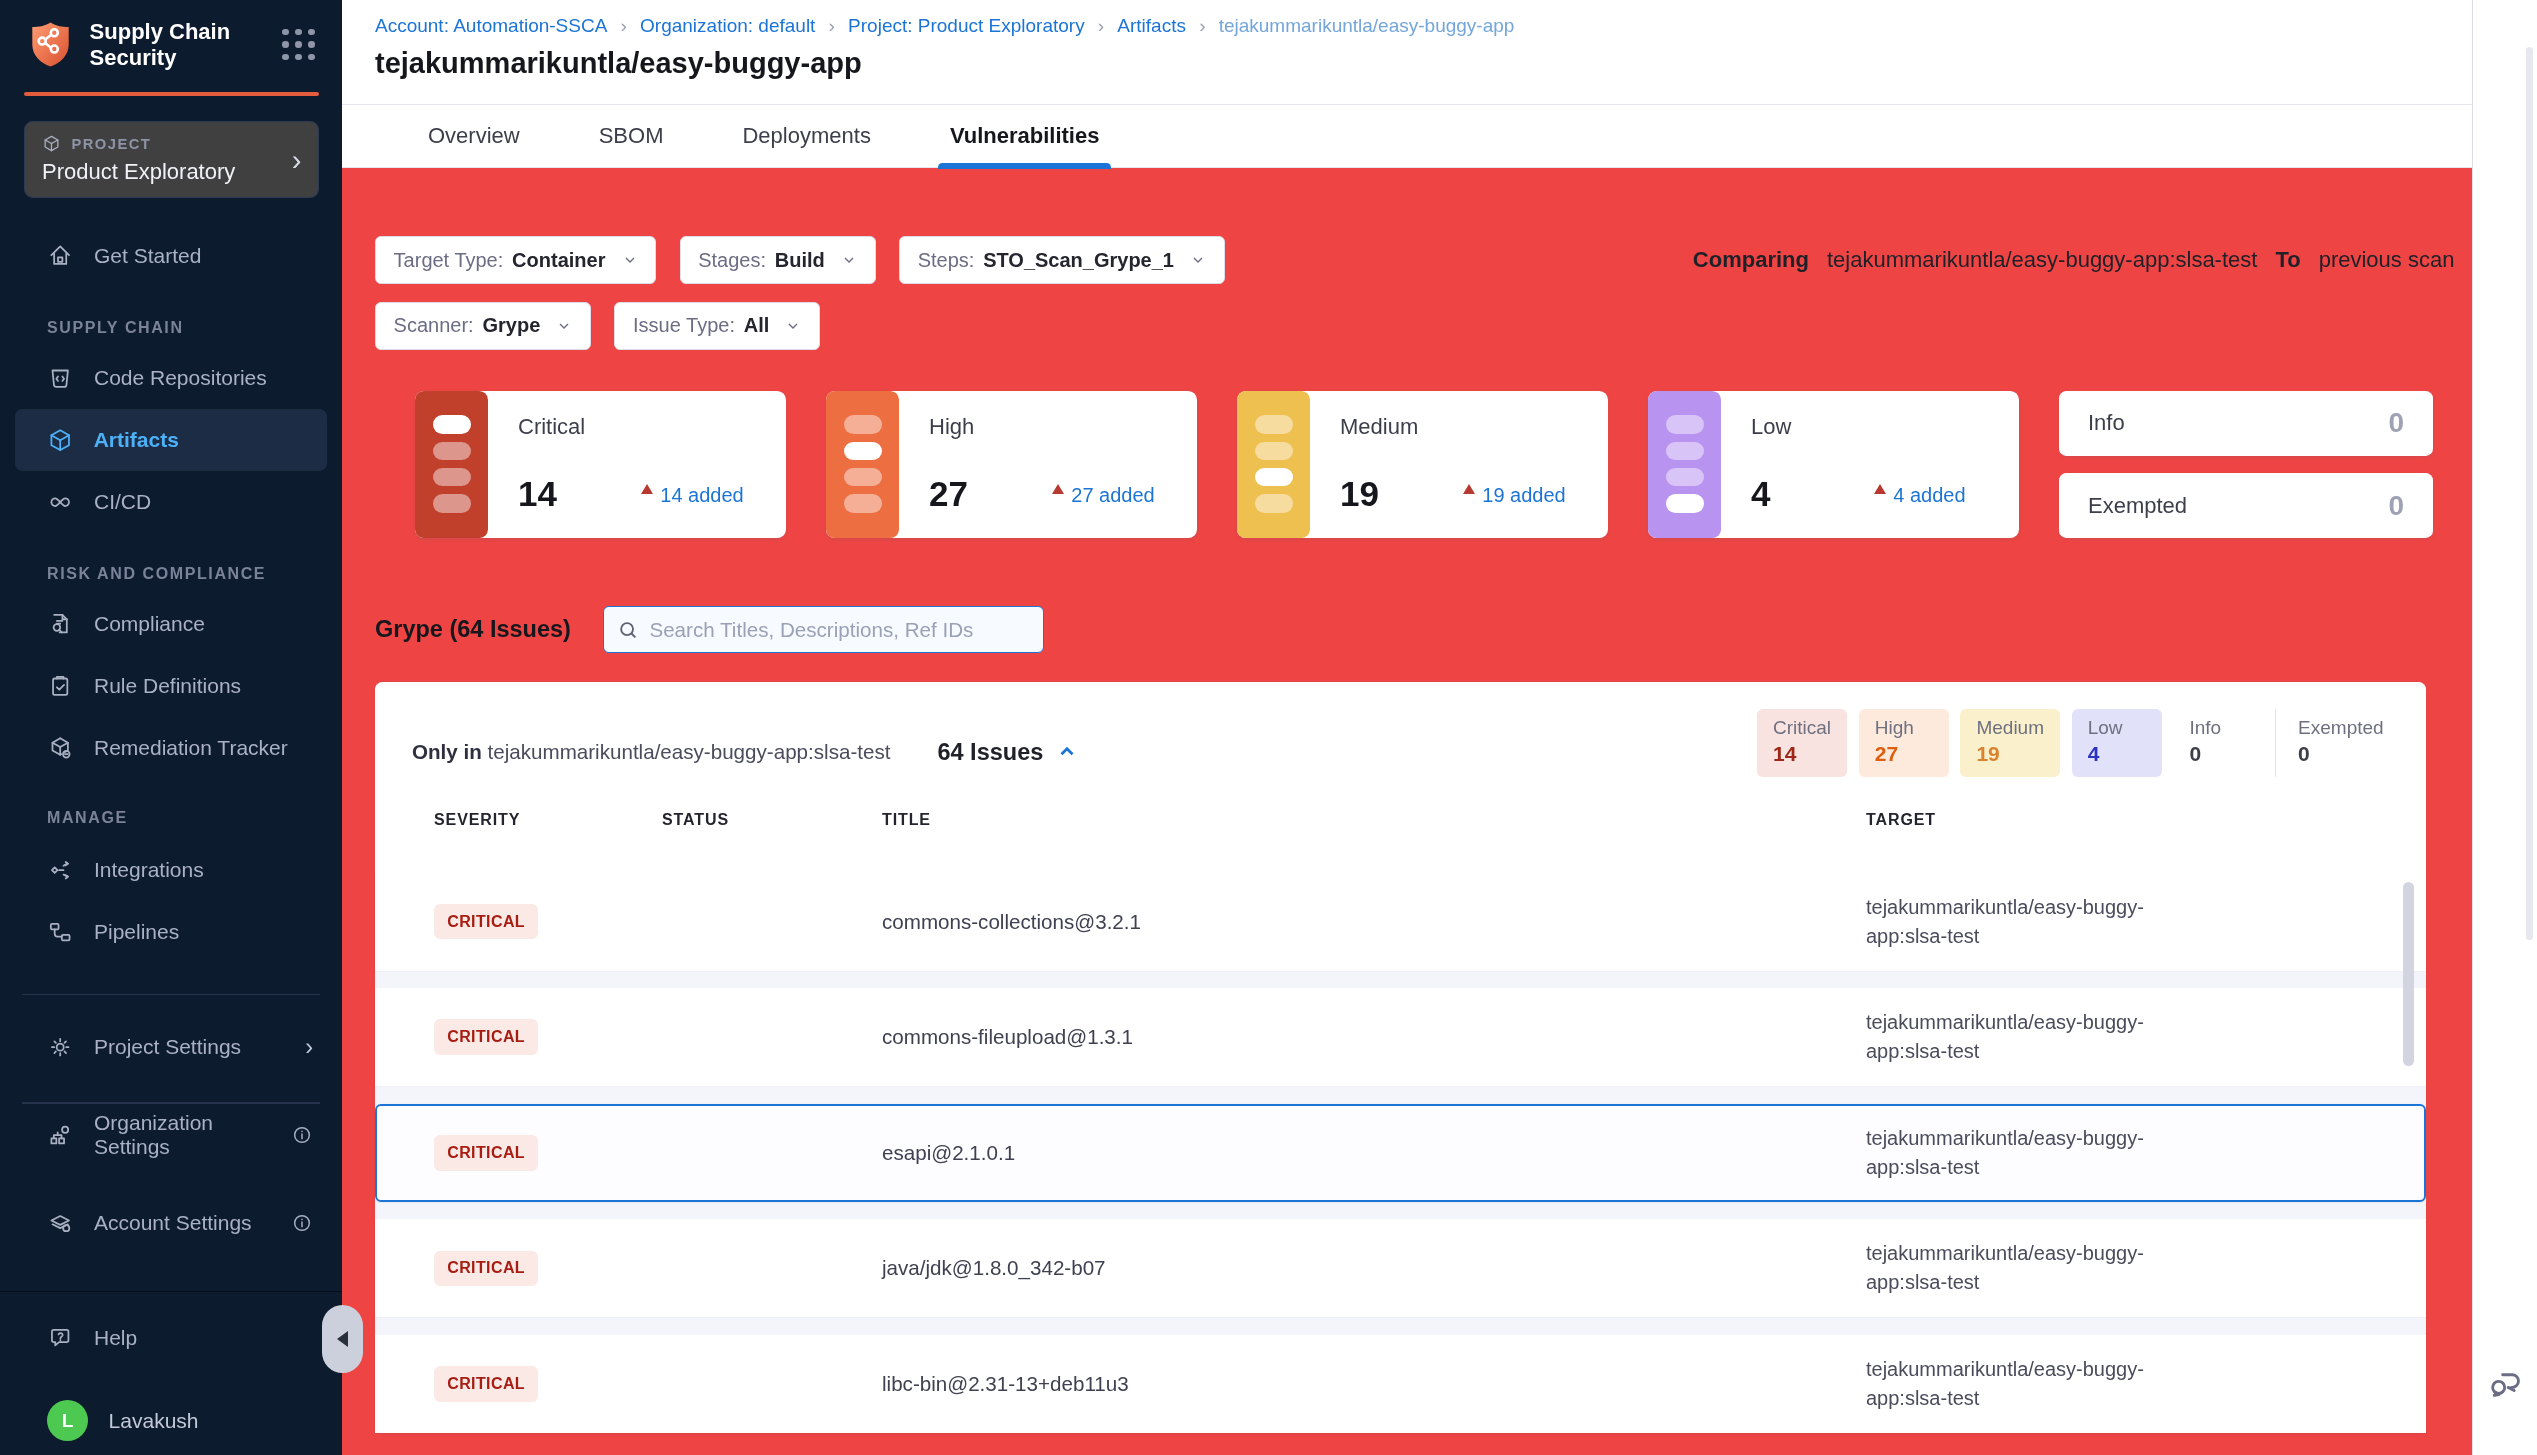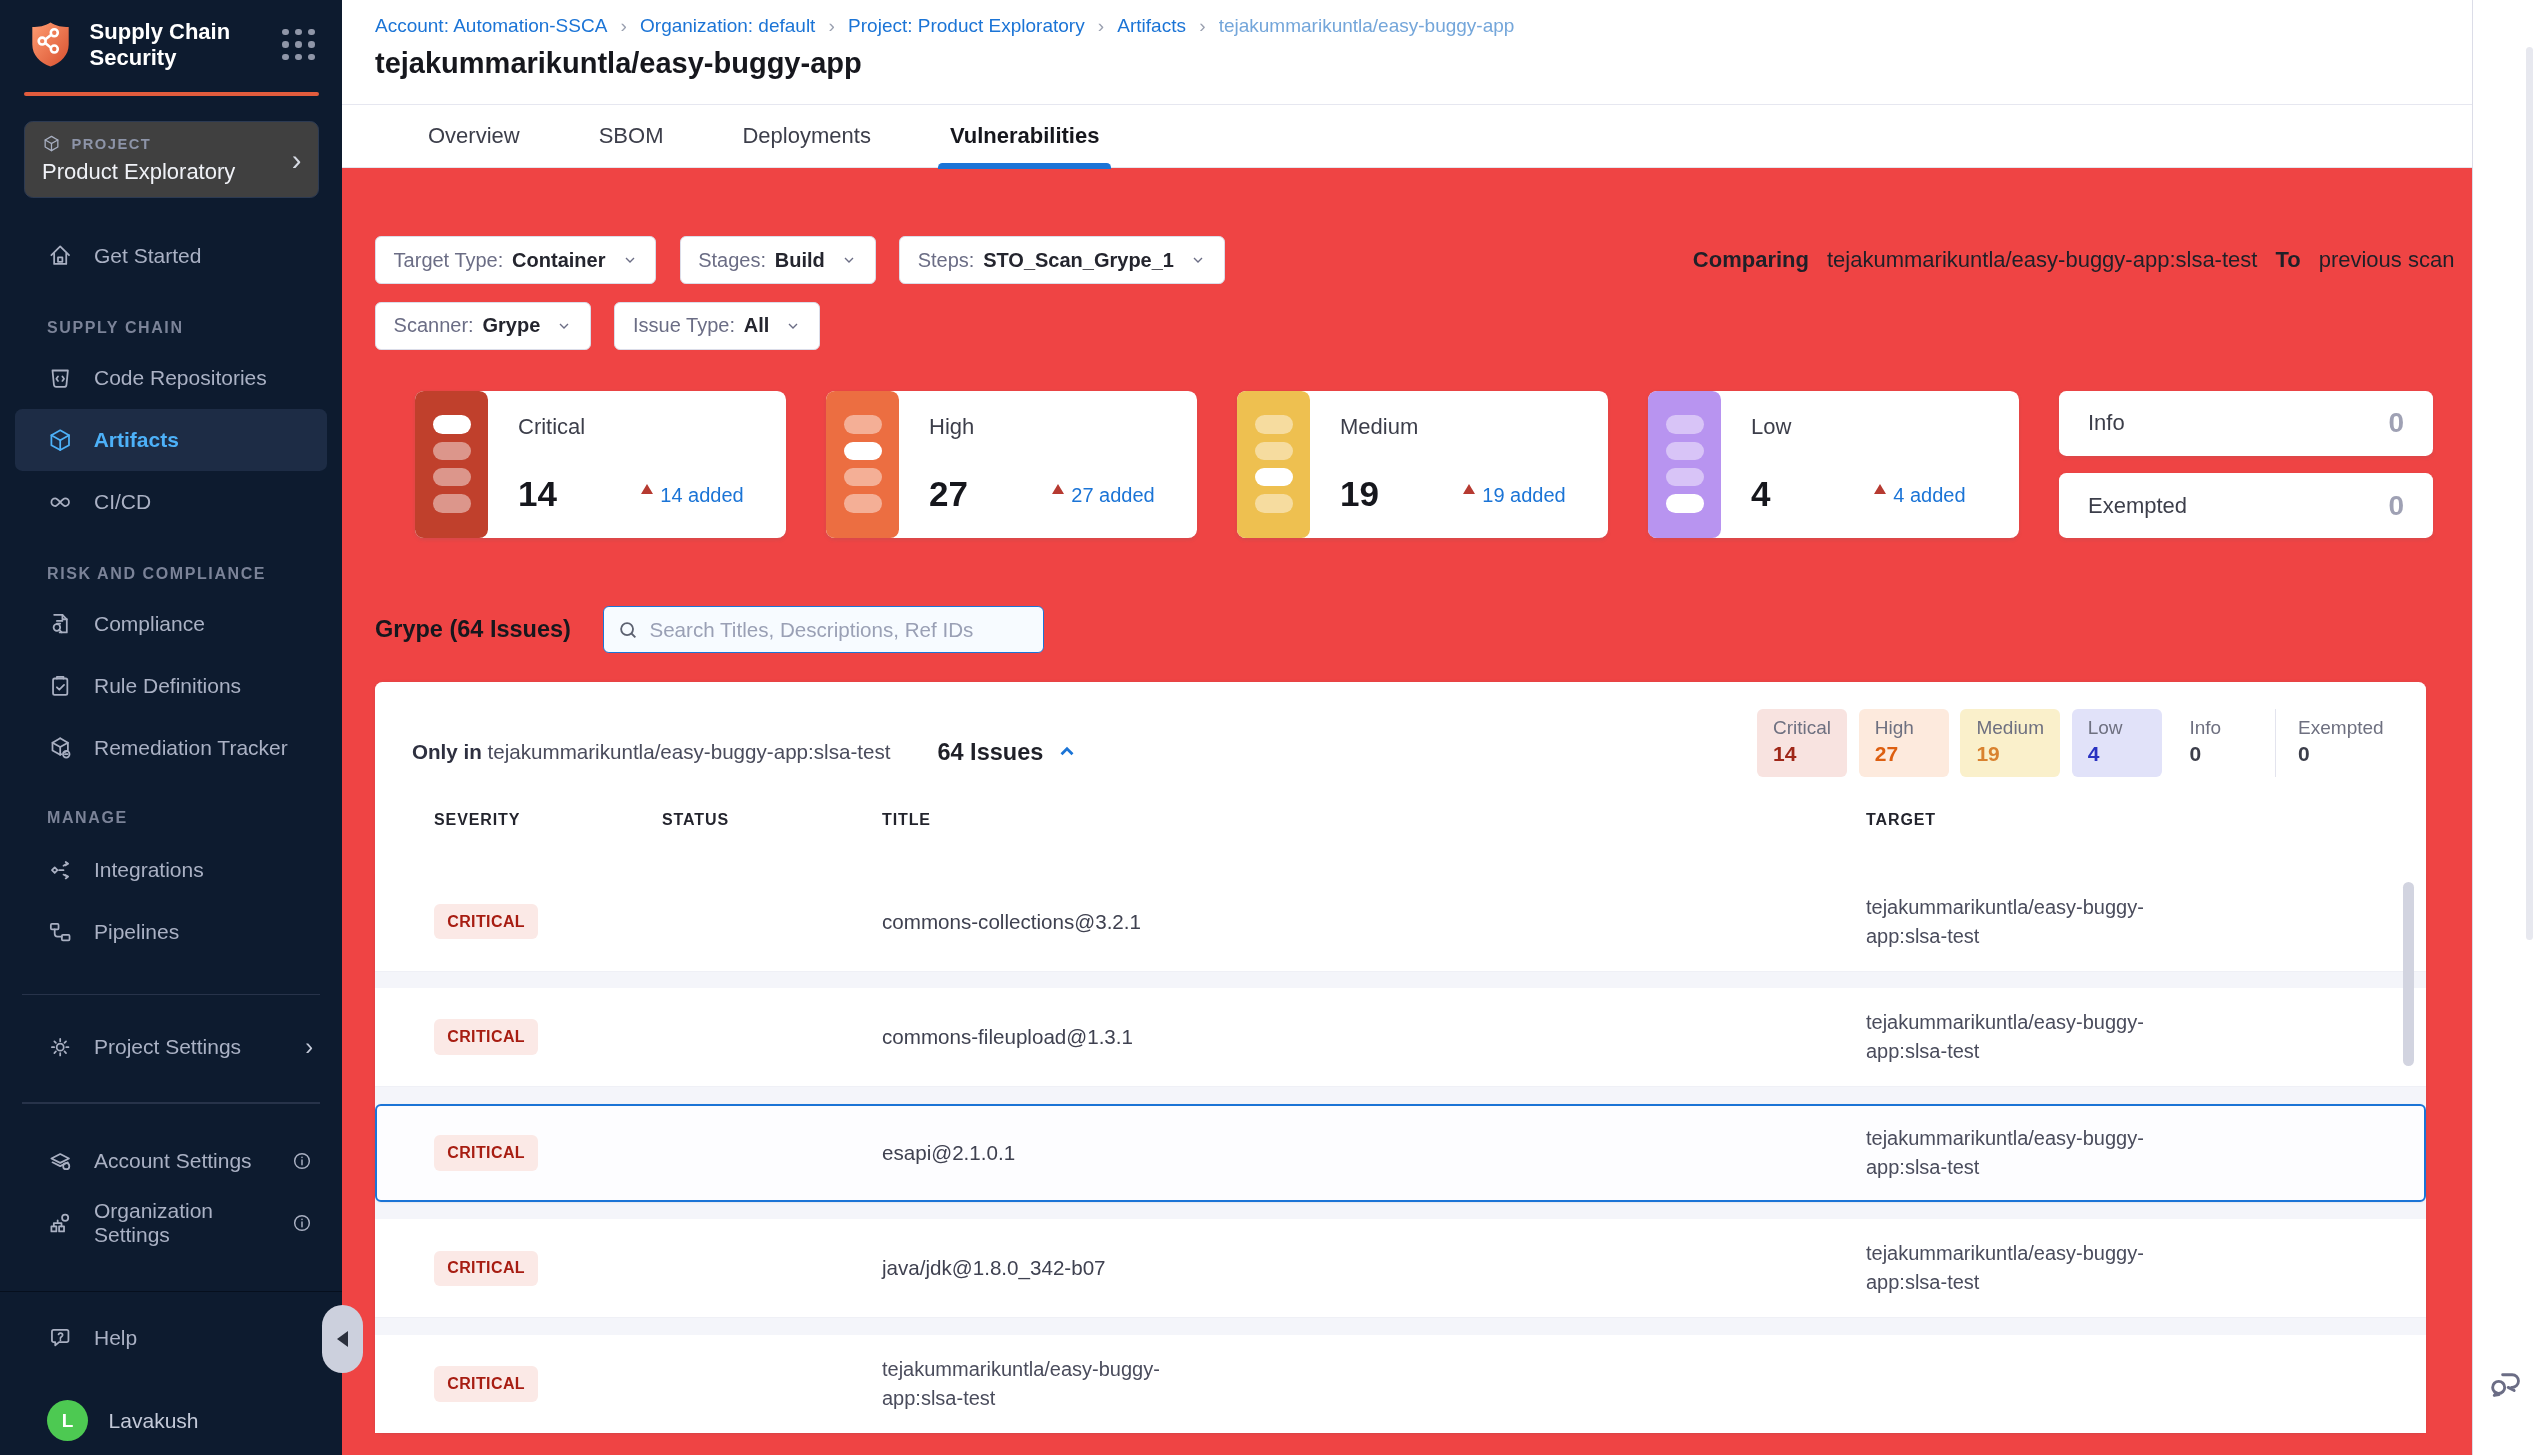--- a/index.html
+++ b/index.html
@@ -282,44 +282,44 @@
       <svg class="icon" viewBox="0 0 24 24">
         <circle cx="12" cy="12" r="3.2"></circle>
         <path d="M12 4.5v2M12 17.5v2M4.5 12h2M17.5 12h2M6.7 6.7l1.4 1.4M15.9 15.9l1.4 1.4M17.3 6.7l-1.4 1.4M8.1 15.9l-1.4 1.4"></path>
       </svg>
       <span>Project Settings</span>
       <span class="nav-right" style="color:#c3c9d8;font-size:23.5px">›</span>
     </div>
 
     <div class="side-divider" style="margin-top:24px"></div>
 
-    <div class="nav-item" style="margin-top:26px">
-      <svg class="icon" viewBox="0 0 24 24">
-        <path d="M4 9.5 12 5.5l8 4-8 4Z"></path>
-          <path d="M5 13l7 3.5 7-3.5"></path>
-          <circle cx="17.5" cy="16.5" r="2.8"></circle>
-      </svg>
-      <span>Account Settings</span>
+    <div class="nav-item">
+      <svg class="icon" viewBox="0 0 24 24">
+        <rect x="4" y="15" width="4.5" height="4.5"></rect>
+          <rect x="11" y="15" width="4.5" height="4.5"></rect>
+        <path d="M6.2 15v-3h7v3"></path>
+          <path d="M9.7 12V9.5"></path>
+          <circle cx="16.5" cy="7" r="2.8"></circle>
+      </svg>
+      <span>Organization Settings</span>
       <span class="nav-right">
         <svg class="icon" style="width:22px;height:22px" viewBox="0 0 24 24">
           <circle cx="12" cy="12" r="8"></circle>
             <line x1="12" y1="11" x2="12" y2="16"></line>
             <line x1="12" y1="7.8" x2="12" y2="8.2"></line>
         </svg>
       </span>
     </div>
-    <div class="nav-item">
-      <svg class="icon" viewBox="0 0 24 24">
-        <rect x="4" y="15" width="4.5" height="4.5"></rect>
-          <rect x="11" y="15" width="4.5" height="4.5"></rect>
-        <path d="M6.2 15v-3h7v3"></path>
-          <path d="M9.7 12V9.5"></path>
-          <circle cx="16.5" cy="7" r="2.8"></circle>
-      </svg>
-      <span>Organization Settings</span>
+    <div class="nav-item" style="margin-top:26px">
+      <svg class="icon" viewBox="0 0 24 24">
+        <path d="M4 9.5 12 5.5l8 4-8 4Z"></path>
+          <path d="M5 13l7 3.5 7-3.5"></path>
+          <circle cx="17.5" cy="16.5" r="2.8"></circle>
+      </svg>
+      <span>Account Settings</span>
       <span class="nav-right">
         <svg class="icon" style="width:22px;height:22px" viewBox="0 0 24 24">
           <circle cx="12" cy="12" r="8"></circle>
             <line x1="12" y1="11" x2="12" y2="16"></line>
             <line x1="12" y1="7.8" x2="12" y2="8.2"></line>
         </svg>
       </span>
     </div>
 
     <div class="side-divider dark" style="margin-top:37px"></div>
@@ -575,20 +575,21 @@
         </div>
         <div class="grid-cols row">
           <span class="badge">CRITICAL</span>
           <span></span>
           <span class="rtitle">java/jdk@1.8.0_342-b07</span>
           <span class="rtarget">tejakummarikuntla/easy-buggy-app:slsa-test</span>
         </div>
         <div class="grid-cols row">
           <span class="badge">CRITICAL</span>
           <span></span>
+          <span class="rtitle">libc-bin@2.31-13+deb11u3</span>
           <span class="rtarget">tejakummarikuntla/easy-buggy-app:slsa-test</span>
         </div>
       </div>
 
       <div class="table-thumb"></div>
     </section>
   </div>
 </main>
 
 

